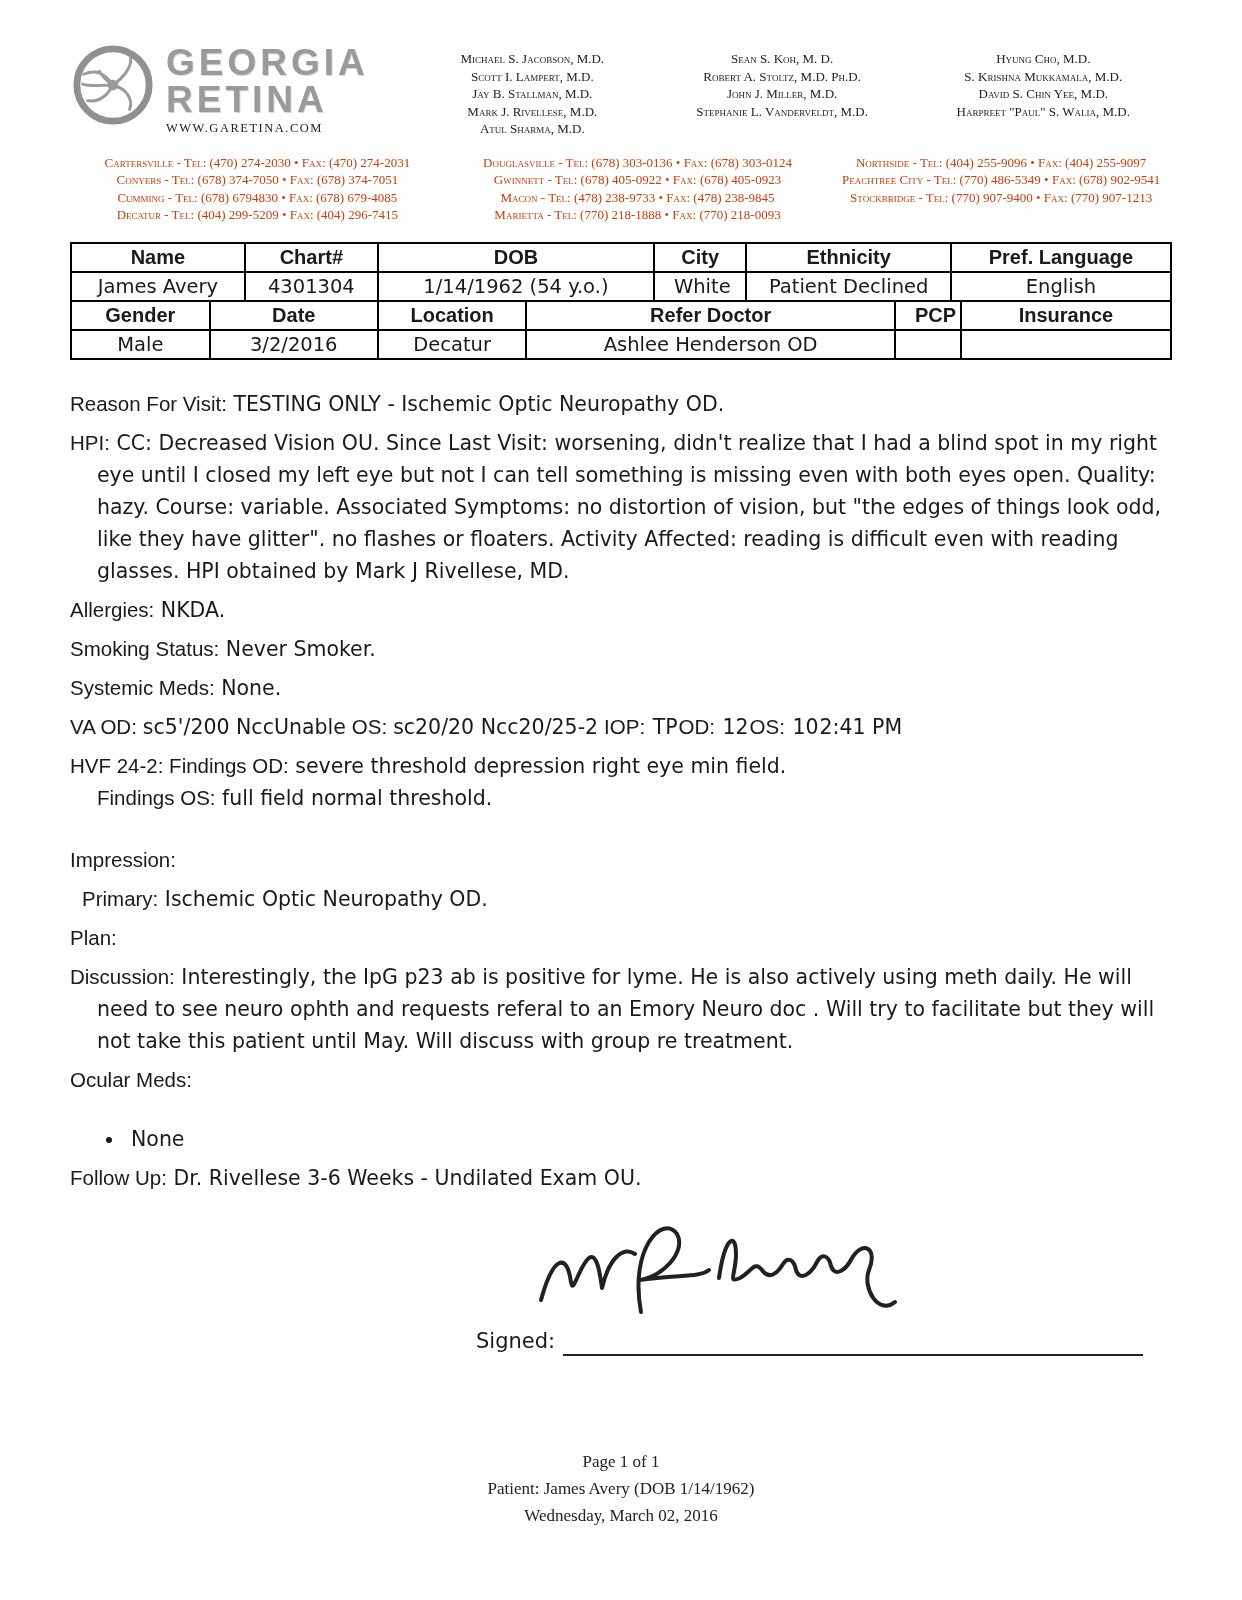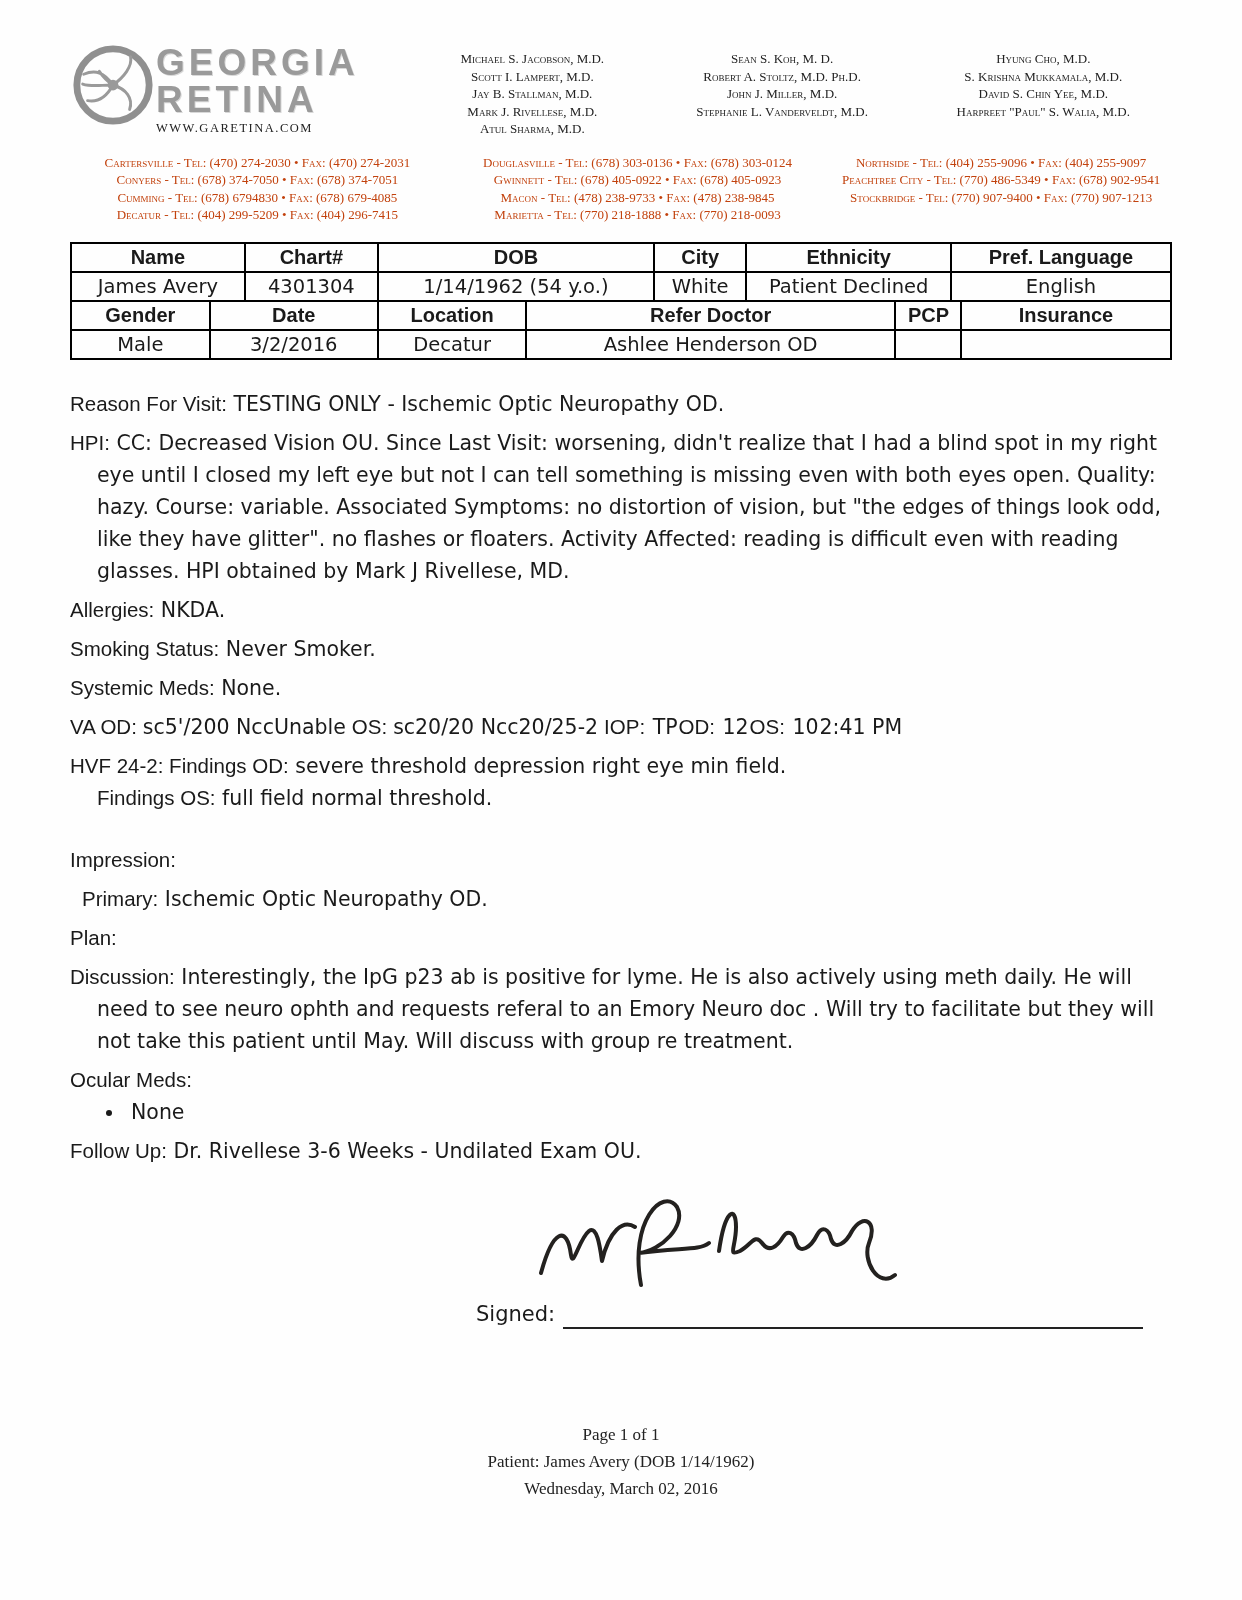--- a/index.html
+++ b/index.html
@@ -5,21 +5,21 @@
   * { margin:0; padding:0; box-sizing:border-box; }
   html,body { background:#ffffff; }
   .page {
     width:1242px; min-height:1600px; margin:0 auto; background:#fefefe;
     font-family:"DejaVu Sans", sans-serif; color:#1a1a1a;
     padding:42px 70px 30px 70px; position:relative;
   }
 
   
   .header { display:flex; align-items:flex-start; }
-  .logo-block { width:345px; display:flex; align-items:flex-start; }
+  .logo-block { width:345px; display:flex; gap:10px; align-items:flex-start; }
   .logo-mark { flex:0 0 auto; }
   .logo-text-wrap { padding-top:2px; }
   .logo-title {
     font-family:"Liberation Sans", sans-serif; font-weight:700;
     font-size:37px; line-height:37px; letter-spacing:4px; color:#9a9a9a;
     text-shadow:1px 1px 0 #d8d8d8;
   }
   .logo-site {
     font-family:"Liberation Serif", serif; font-size:12.5px; letter-spacing:1.5px;
     color:#222; margin-top:3px;
@@ -43,35 +43,35 @@
   .office-line {
     font-family:"Liberation Serif", serif; font-variant-caps:small-caps;
     font-size:13px; line-height:17.5px; color:#c2410c; white-space:nowrap;
   }
   .office-name { font-weight:400; }
 
   
   .ptable { width:100%; border-collapse:collapse; table-layout:fixed; font-size:19.5px; }
   .ptable-top { margin-top:18px; }
   .ptable-bottom { margin-top:-2px; }
-  .ptable th, .ptable td { border:2.5px solid #000; text-align:center; padding:1px 12px; height:29px; overflow:hidden; white-space:nowrap; }
+  .ptable th, .ptable td { border:2.5px solid #000; text-align:center; padding:1px 19px; height:29px; overflow:hidden; white-space:nowrap; }
   .ptable th { font-weight:700; font-family:"Liberation Sans", sans-serif; font-size:20px; }
 
   
   .body-copy { margin-top:28px; font-size:20.5px; line-height:32px; color:#1a1a1a; }
   .sec { margin-bottom:7px; }
   .hang { padding-left:27px; text-indent:-27px; }
   .lbl { font-weight:400; font-family:"Liberation Sans", sans-serif; }
   .indent1 { padding-left:12px; }
   .indent2 { padding-left:27px; }
   .gap-top { margin-top:30px; }
   .va-line .seg { margin-right:6px; }
   .va-line .tight { margin-right:1px; }
   ul.meds { list-style:disc; margin:0 0 7px 55px; }
-  ul.meds li { padding-left:6px; }
+  ul.meds li { padding-left:6px;margin-top:27px; }
 
   
   .sig-area { margin-top:14px; padding-left:358px; }
   .scrawl-wrap { margin-left:105px; height:132px; margin-bottom:-14px; }
   .sig-row { display:flex; align-items:center;margin-left:48px; }
   .signed-label { font-size:21px; padding-right:8px; }
   .sig-line { border-bottom:2px solid #222; width:580px; height:30px; }
   .electronic { width:580px; margin-left:95px; text-align:center; font-size:21px; margin-top:6px; }
 
   

